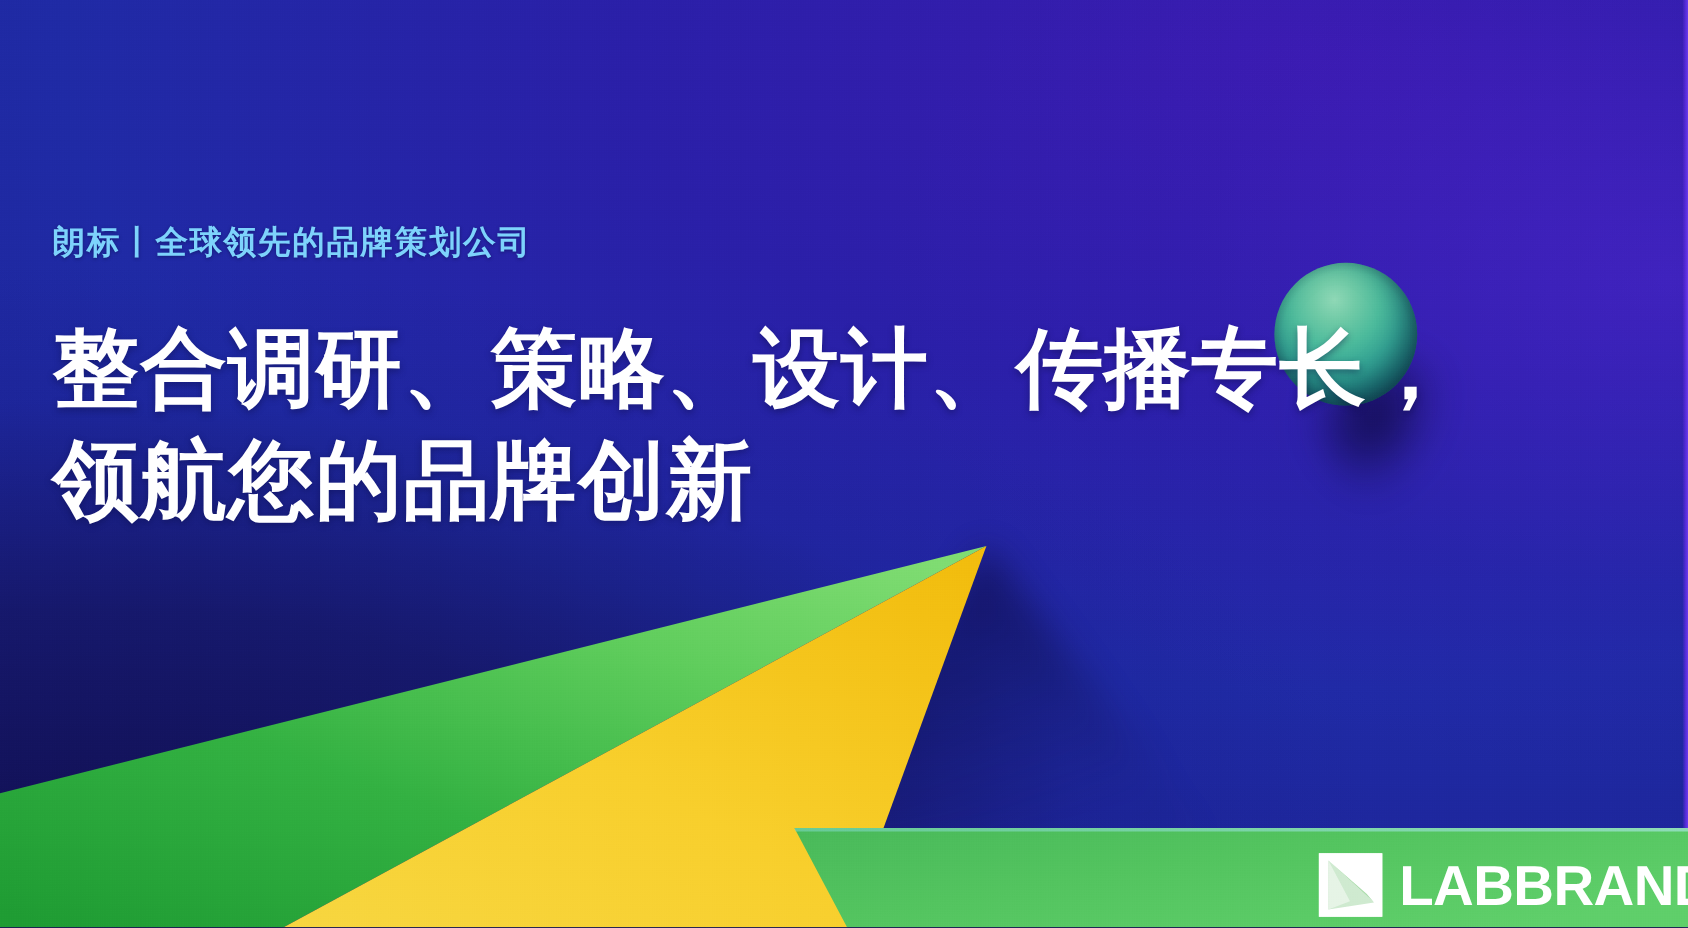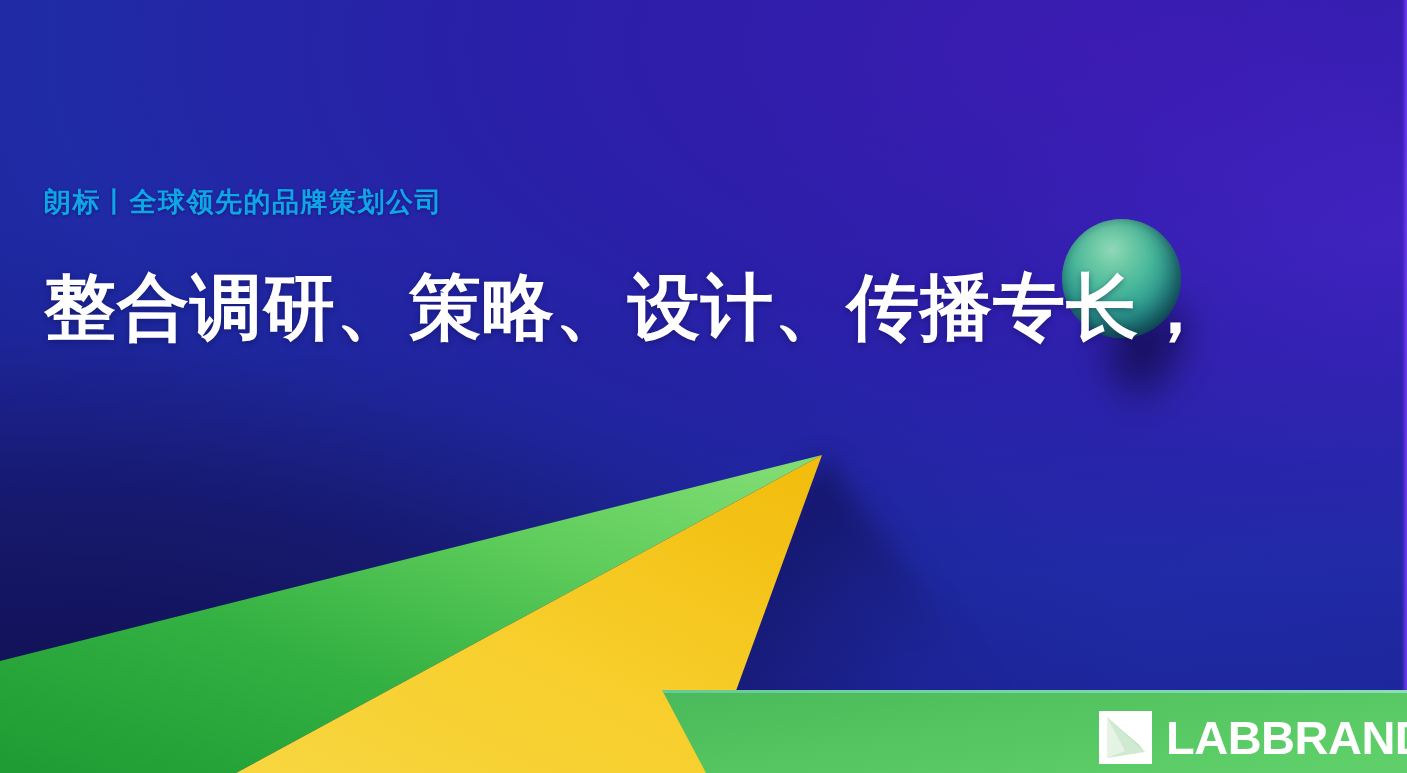--- a/index.html
+++ b/index.html
@@ -109,21 +109,21 @@
   }
 
   
   .copy {
     position: absolute;
     left: 44px;
     top: 186px;
     width: 1130px;
   }
   .eyebrow {
-    color: #0ea5e9;
+    color: #7dd3fc;
     font-size: 27px;
     font-weight: 700;
     letter-spacing: 1.5px;
     line-height: 1.2;
     margin: 0 0 44px 0;
     text-shadow: 0 1px 3px rgba(8,8,50,0.45);
   }
   .headline {
     margin: 0;
     color: #ffffff;
@@ -228,20 +228,21 @@
 
     <polygon points="706,773 1407,773 1407,690 662,690" fill="url(#floorGrad)"></polygon>
 
     <polygon points="662,690 1407,690 1407,693 663,693" fill="url(#floorTopLine)"></polygon>
   </svg>
 
   <div class="copy">
     <div class="eyebrow">朗标丨全球领先的品牌策划公司</div>
     <div class="headline">
       <span class="hl-line">整合调研、策略、设计、传播专长，</span>
+      <span class="hl-line">领航您的品牌创新</span>
     </div>
   </div>
 
   <div class="logo">
     <div class="logo-mark">
       <svg viewBox="0 0 53 53" width="53" height="53" aria-hidden="true">
         <rect x="0" y="0" width="53" height="53" fill="#ffffff"></rect>
         <polygon points="8,6 8,47 46,41" fill="#cfead0"></polygon>
         <polygon points="8,6 40,34 46,41" fill="#aadcab"></polygon>
         <polygon points="8,6 8,47 26,40" fill="#e6f4e6"></polygon>

